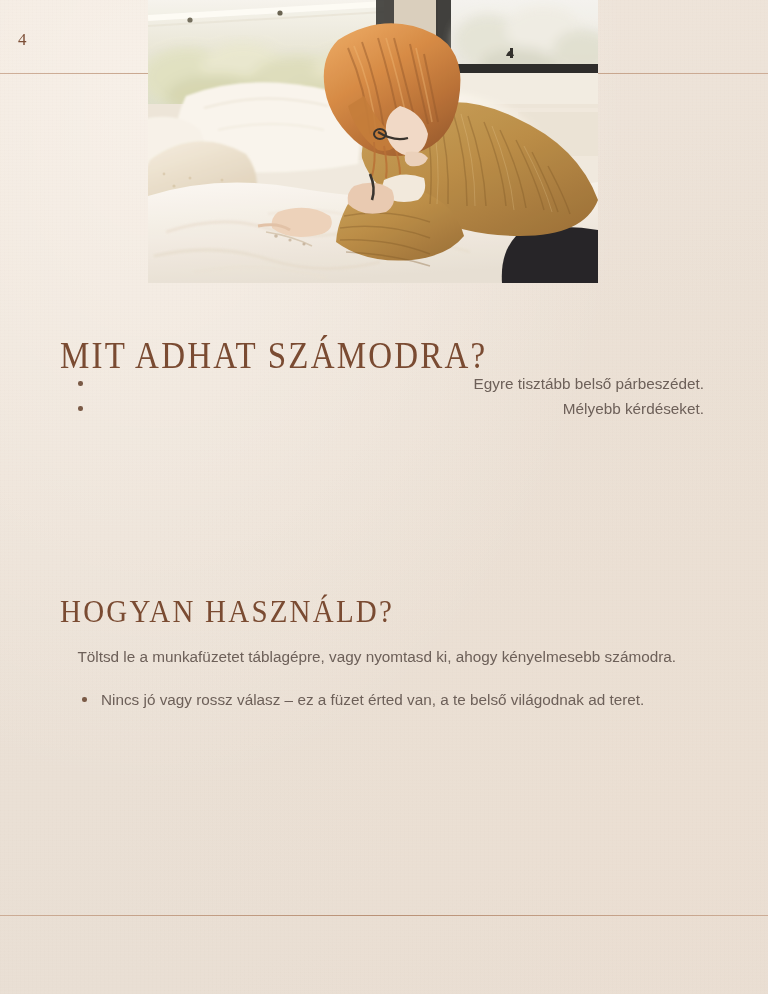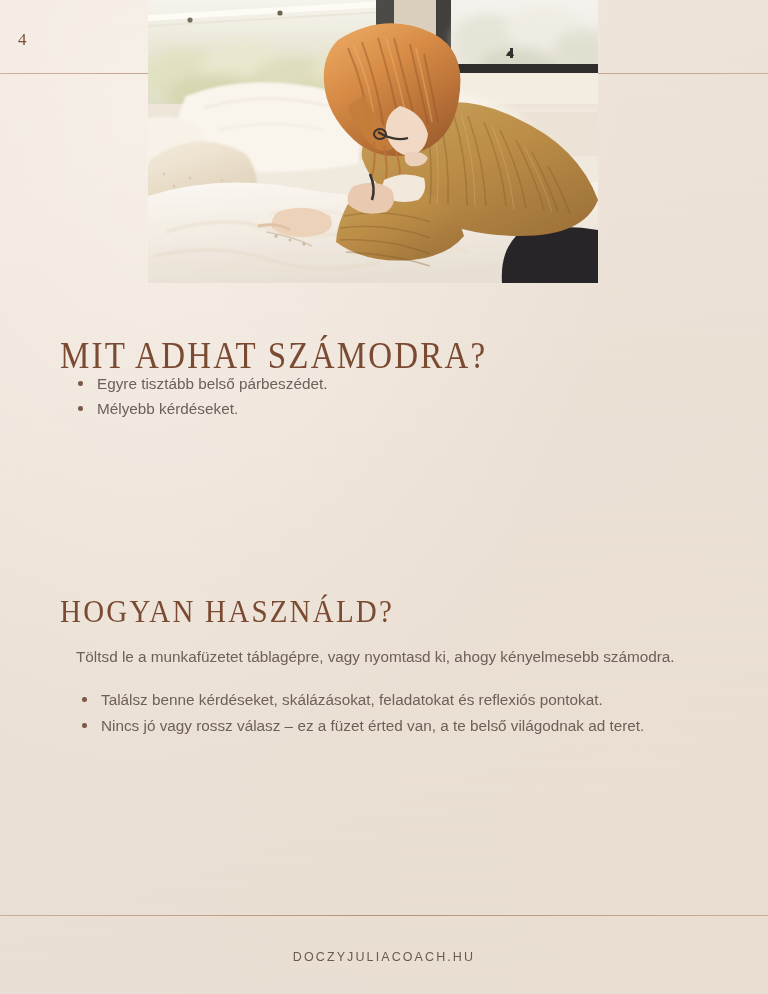--- a/index.html
+++ b/index.html
@@ -92,20 +92,21 @@
     left: 60px;
     top: 578px;
     font-size: 29px;
   }
 
   
   .body-text {
     color: #6d6059;
     font-size: 15.3px;
     line-height: 1.52;
+    text-align: right;
   }
 
   .bullet-list {
     position: absolute;
     list-style: none;
     margin: 0;
     padding: 0;
   }
   .bullet-list li {
     position: relative;
@@ -399,20 +400,18 @@
   <ul class="bullet-list body-text" id="list-1">
     <li>Egyre tisztább belső párbeszédet.</li>
     <li>Mélyebb kérdéseket.</li>
   </ul>
 
   <h1 class="heading" id="heading-2">HOGYAN HASZNÁLD?</h1>
 
   <p class="body-text" id="intro-paragraph">Töltsd le a munkafüzetet táblagépre, vagy nyomtasd ki, ahogy kényelmesebb számodra.</p>
 
   <ul class="bullet-list body-text" id="list-2">
-    <li>Találsz benne kérdéseket, skálázásokat, feladatokat és reflexiós pontokat.</li>
     <li>Nincs jó vagy rossz válasz – ez a füzet érted van, a te belső világodnak ad teret.</li>
   </ul>
 
   <div class="footer-rule"></div>
-  <div class="footer-text">DOCZYJULIACOACH.HU</div>
 
 </div>
 
 </body></html>

